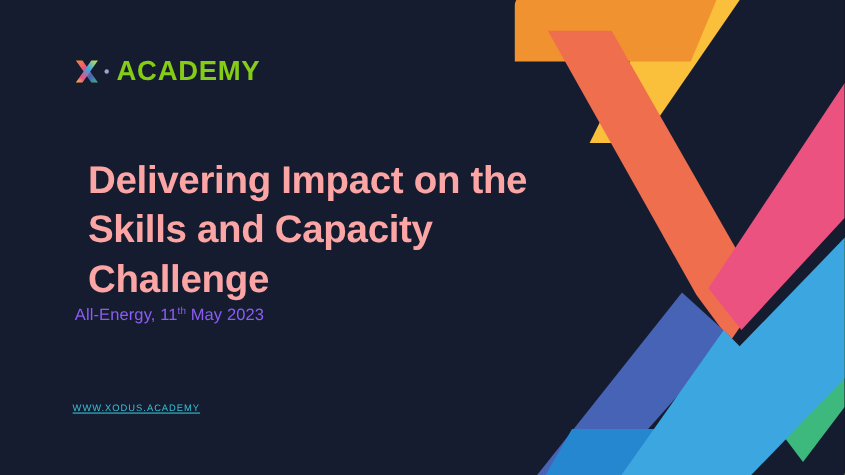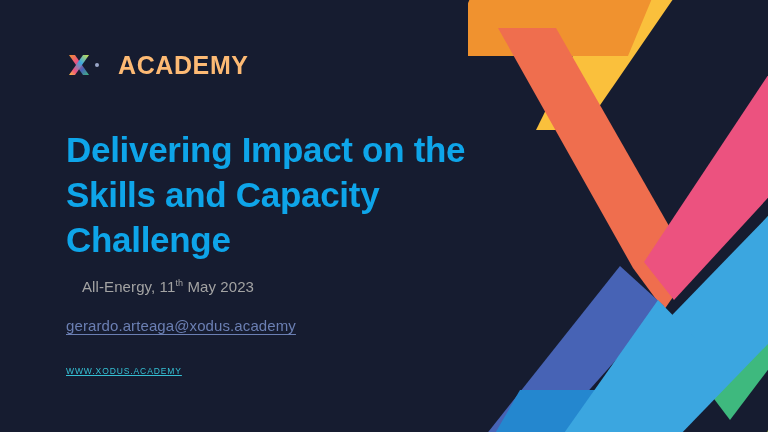--- a/index.html
+++ b/index.html
@@ -36,49 +36,49 @@
     display: flex;
     align-items: center;
     height: 36px;
   }
   .logo-mark {
     width: 26px;
     height: 26px;
     display: block;
   }
   .logo-word {
-    color: #fdba74;
+    color: #84cc16;
     font-size: 25px;
     font-weight: bold;
     letter-spacing: 0.6px;
-    margin-left: 15px;
+    margin-left: 3px;
     line-height: 1;
     white-space: nowrap;
   }
 
   
   .title {
     position: absolute;
     left: 66px;
     top: 128px;
     width: 480px;
-    color: #0ea5e9;
+    color: #fca5a5;
     font-size: 35px;
     font-weight: bold;
     line-height: 1.28;
     letter-spacing: -0.3px;
-    margin: 0;
+    margin: 14px;
   }
 
   
   .subtitle {
     position: absolute;
-    left: 82px;
+    left: 68px;
     top: 278px;
-    color: #a3a3a3;
+    color: #8b5cf6;
     font-size: 15px;
     font-weight: normal;
     letter-spacing: 0.1px;
     white-space: nowrap;
   }
   .subtitle sup {
     font-size: 9px;
     vertical-align: super;
     line-height: 0;
   }
@@ -167,17 +167,16 @@
     <span class="logo-dot" style="display:inline-block;width:4px;height:4px;border-radius:50%;background:#9aa6c8;margin:0 4px 0 3px;"></span>
     <span class="logo-word">ACADEMY</span>
   </div>
 
   <h1 class="title">Delivering Impact on the Skills and Capacity Challenge</h1>
 
   <div class="subtitle">
     <span>All-Energy, 11</span><sup>th</sup><span> May 2023</span>
   </div>
 
-  <a class="email" href="#">gerardo.arteaga@xodus.academy</a>
 
   <a class="website" href="#">WWW.XODUS.ACADEMY</a>
 
 </div>
 
 </body></html>

